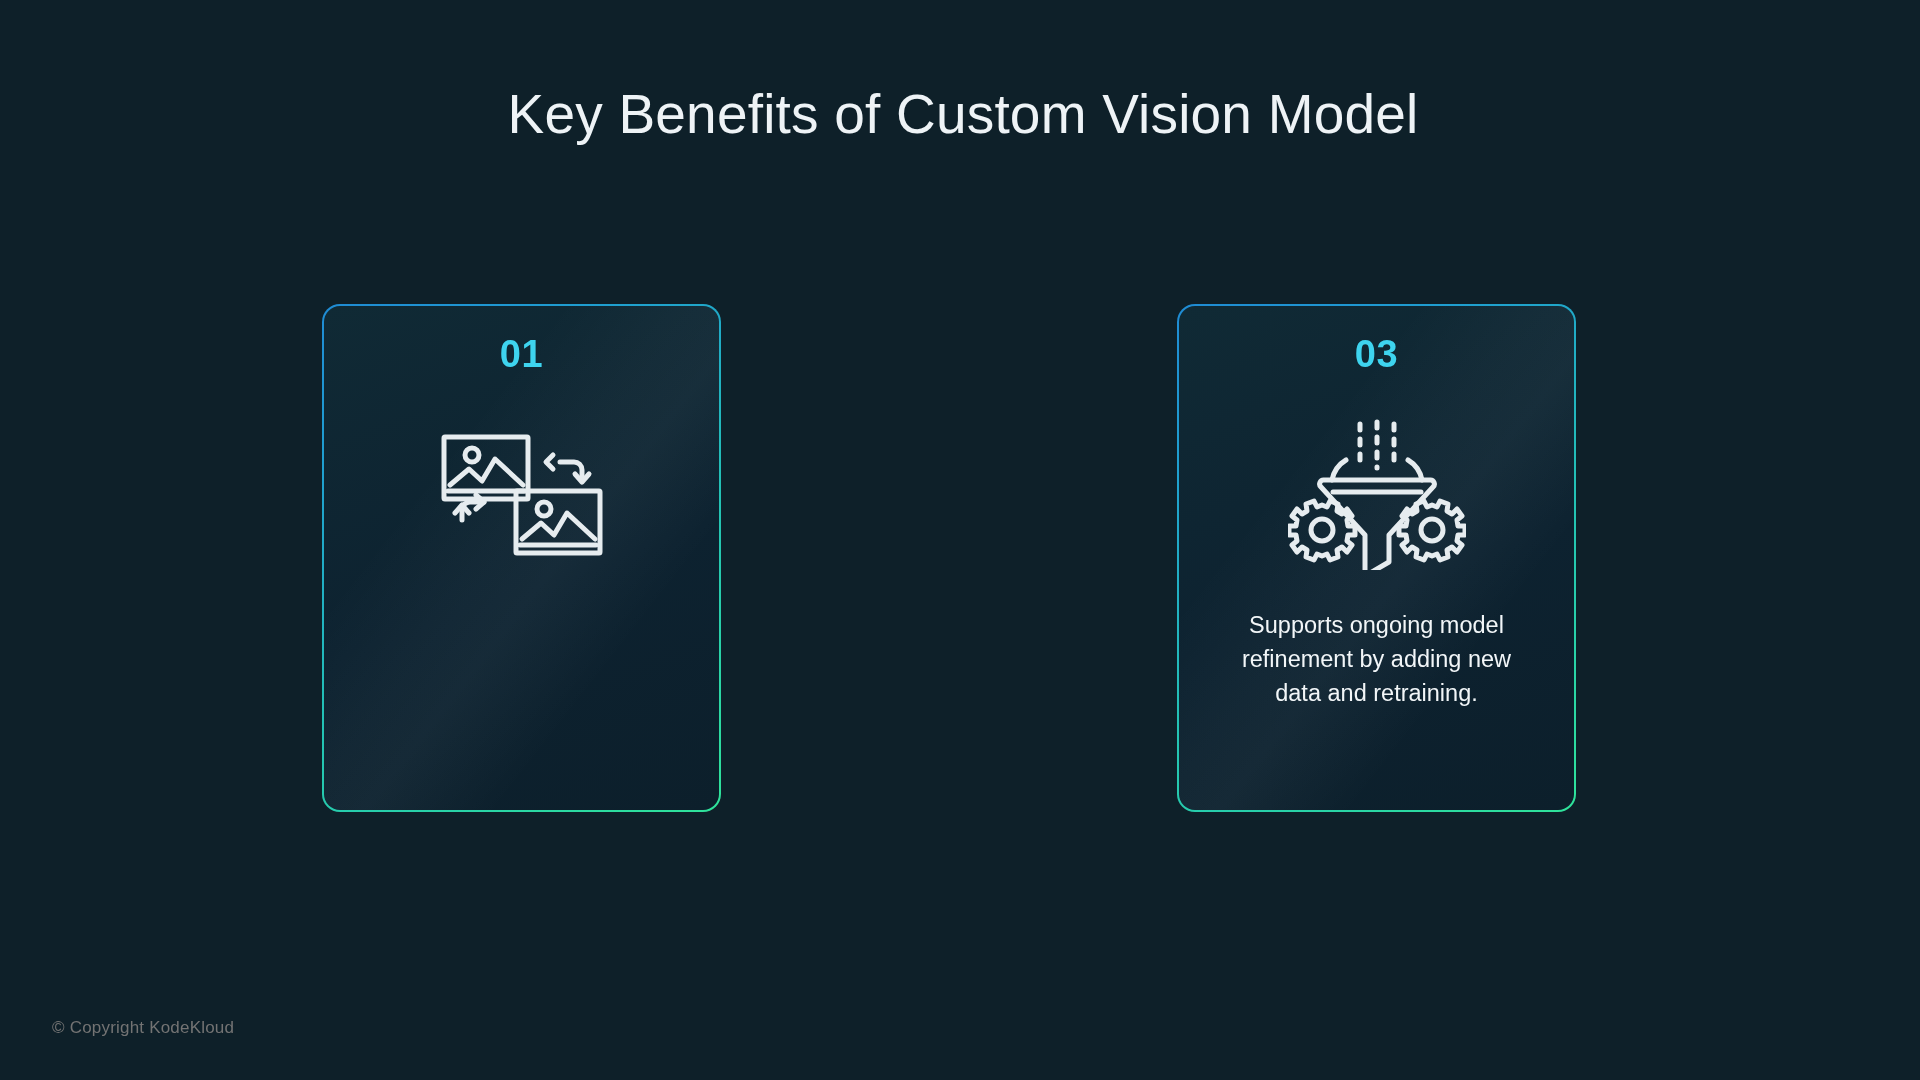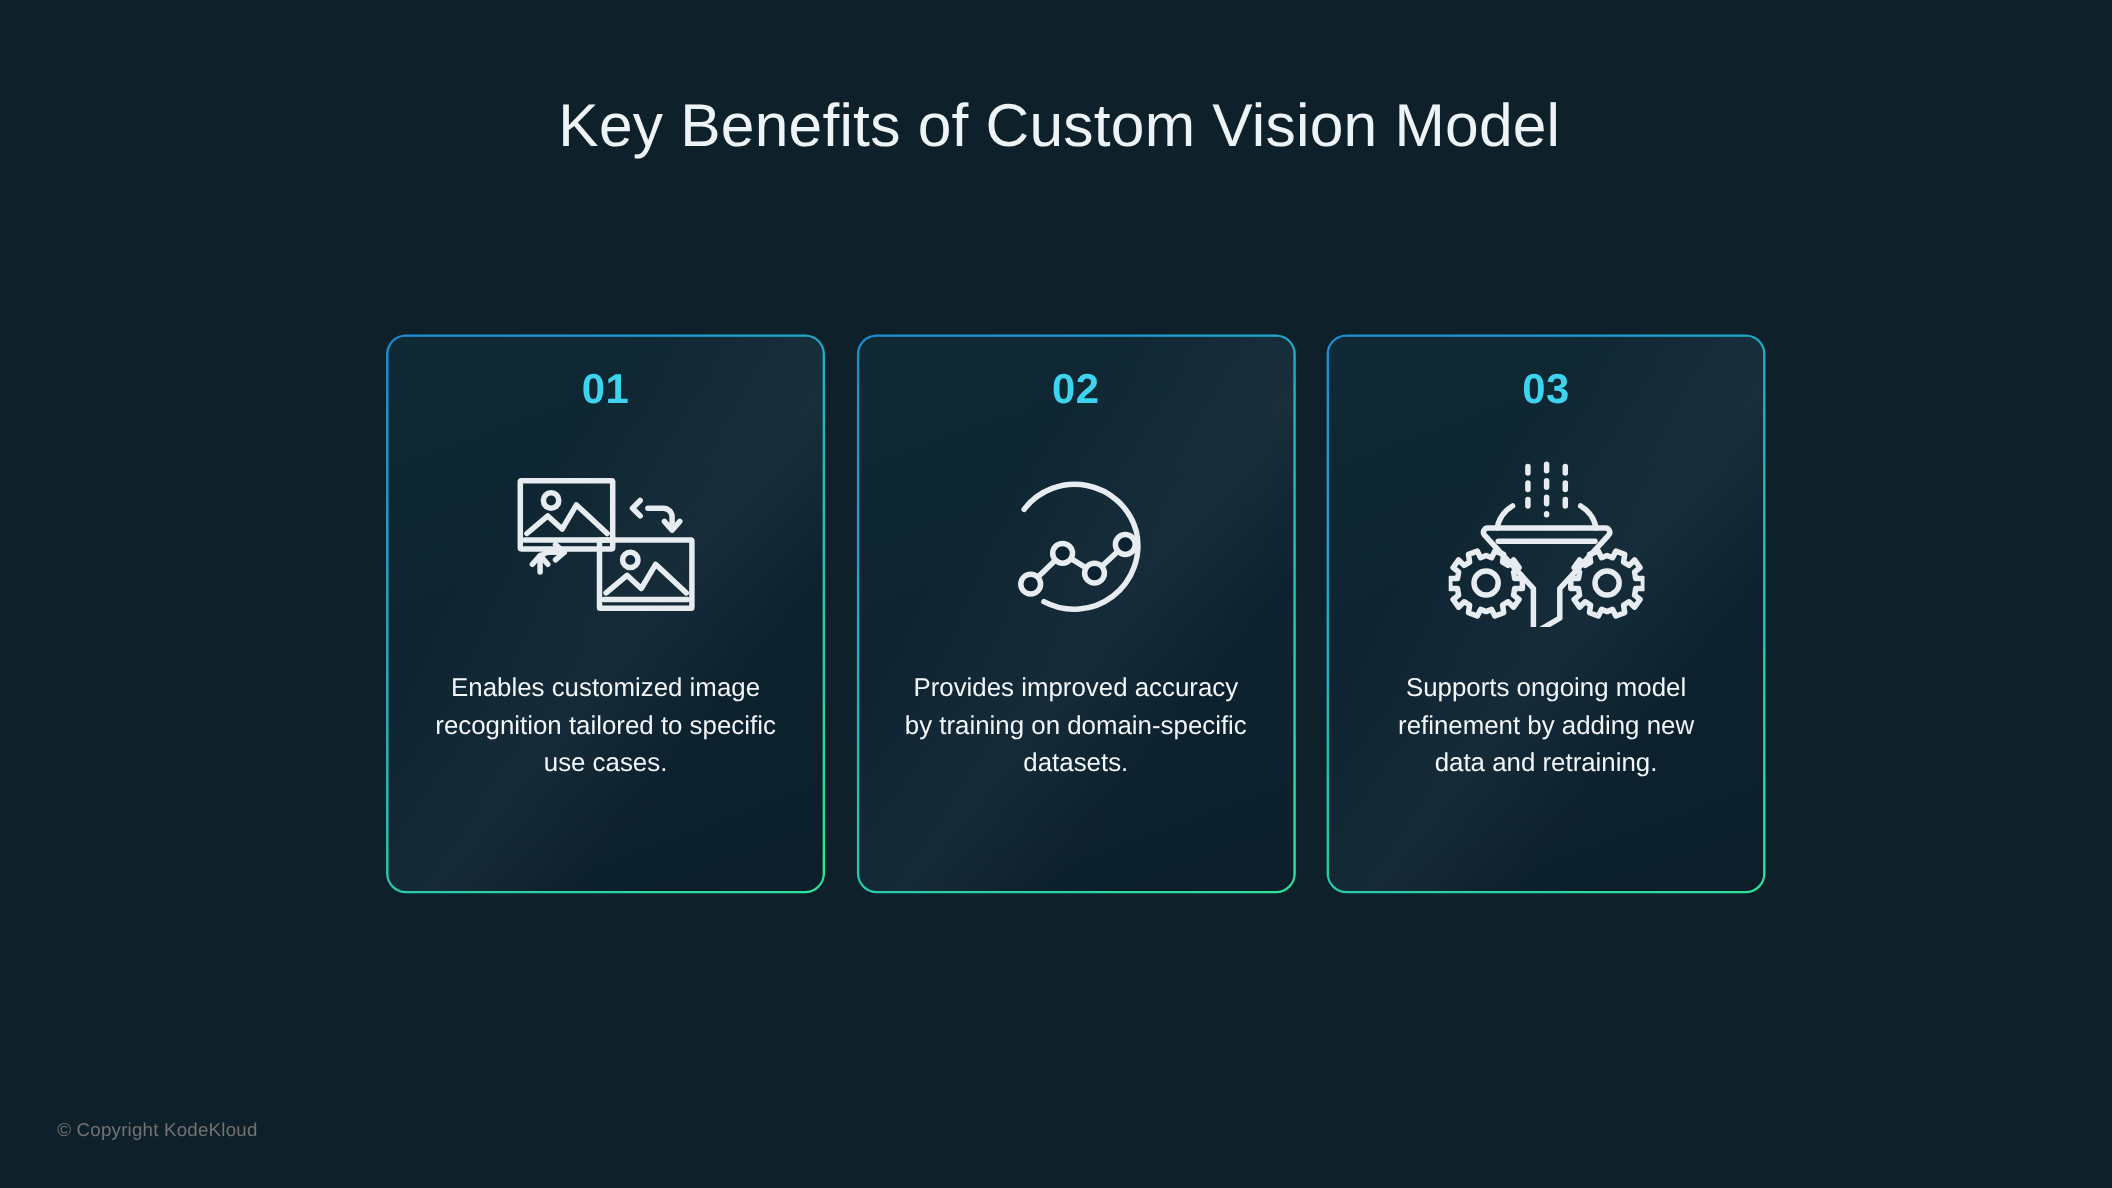--- a/index.html
+++ b/index.html
@@ -35,21 +35,21 @@
     font-weight: 400;
     letter-spacing: 0.2px;
     color: #eef3f6;
     white-space: nowrap;
   }
 
   
   .cards {
     position: absolute;
     top: 304px;
-    left: 351px;
+    left: 322px;
     width: 1254px;
     height: 382px;
     display: flex;
     justify-content: space-between;
   }
 
   .card {
     position: relative;
     width: 399px;
     height: 508px;
@@ -152,48 +152,23 @@
             <path d="M122 43 h14 a8 8 0 0 1 8 8 v10"></path>
             <polyline points="115,36 108,43 115,50"></polyline>
             <polyline points="137,55 144,63 151,55"></polyline>
 
             <path d="M24 101 v-10 a8 8 0 0 1 8 -8 h14"></path>
             <polyline points="17,94 24,86 31,94"></polyline>
             <polyline points="38,76 46,83 38,90"></polyline>
           </svg>
         </div>
 
-        <div class="card-text">Enables customized image recognition tailored to specific use cases.</div>
       </div>
     </div>
 
-    <div class="card">
-      <div class="card-inner">
-
-        <div class="card-number">02</div>
-
-        <div class="card-icon">
-          <svg width="150" height="150" viewBox="0 0 150 150" fill="none" stroke="#e6ecef" stroke-width="5" stroke-linecap="round" stroke-linejoin="round">
-
-            <path d="M28 44
-                     A 58 58 0 0 1 130 64
-                     A 58 58 0 0 1 46 128"></path>
-
-            <polyline points="34,112 63,84 92,102 120,76"></polyline>
-
-            <circle cx="34" cy="112" r="9" fill="#0d2230"></circle>
-            <circle cx="63" cy="84" r="9" fill="#0d2230"></circle>
-            <circle cx="92" cy="102" r="9" fill="#0d2230"></circle>
-            <circle cx="120" cy="76" r="9" fill="#0d2230"></circle>
-          </svg>
-        </div>
-
-        <div class="card-text">Provides improved accuracy by training on domain-specific datasets.</div>
-      </div>
-    </div>
 
     <div class="card">
       <div class="card-inner">
 
         <div class="card-number">03</div>
 
         <div class="card-icon">
           <svg width="178" height="152" viewBox="0 0 178 152" fill="none" stroke="#e6ecef" stroke-width="5" stroke-linecap="round" stroke-linejoin="round">
 
             <g stroke-dasharray="6 9">

